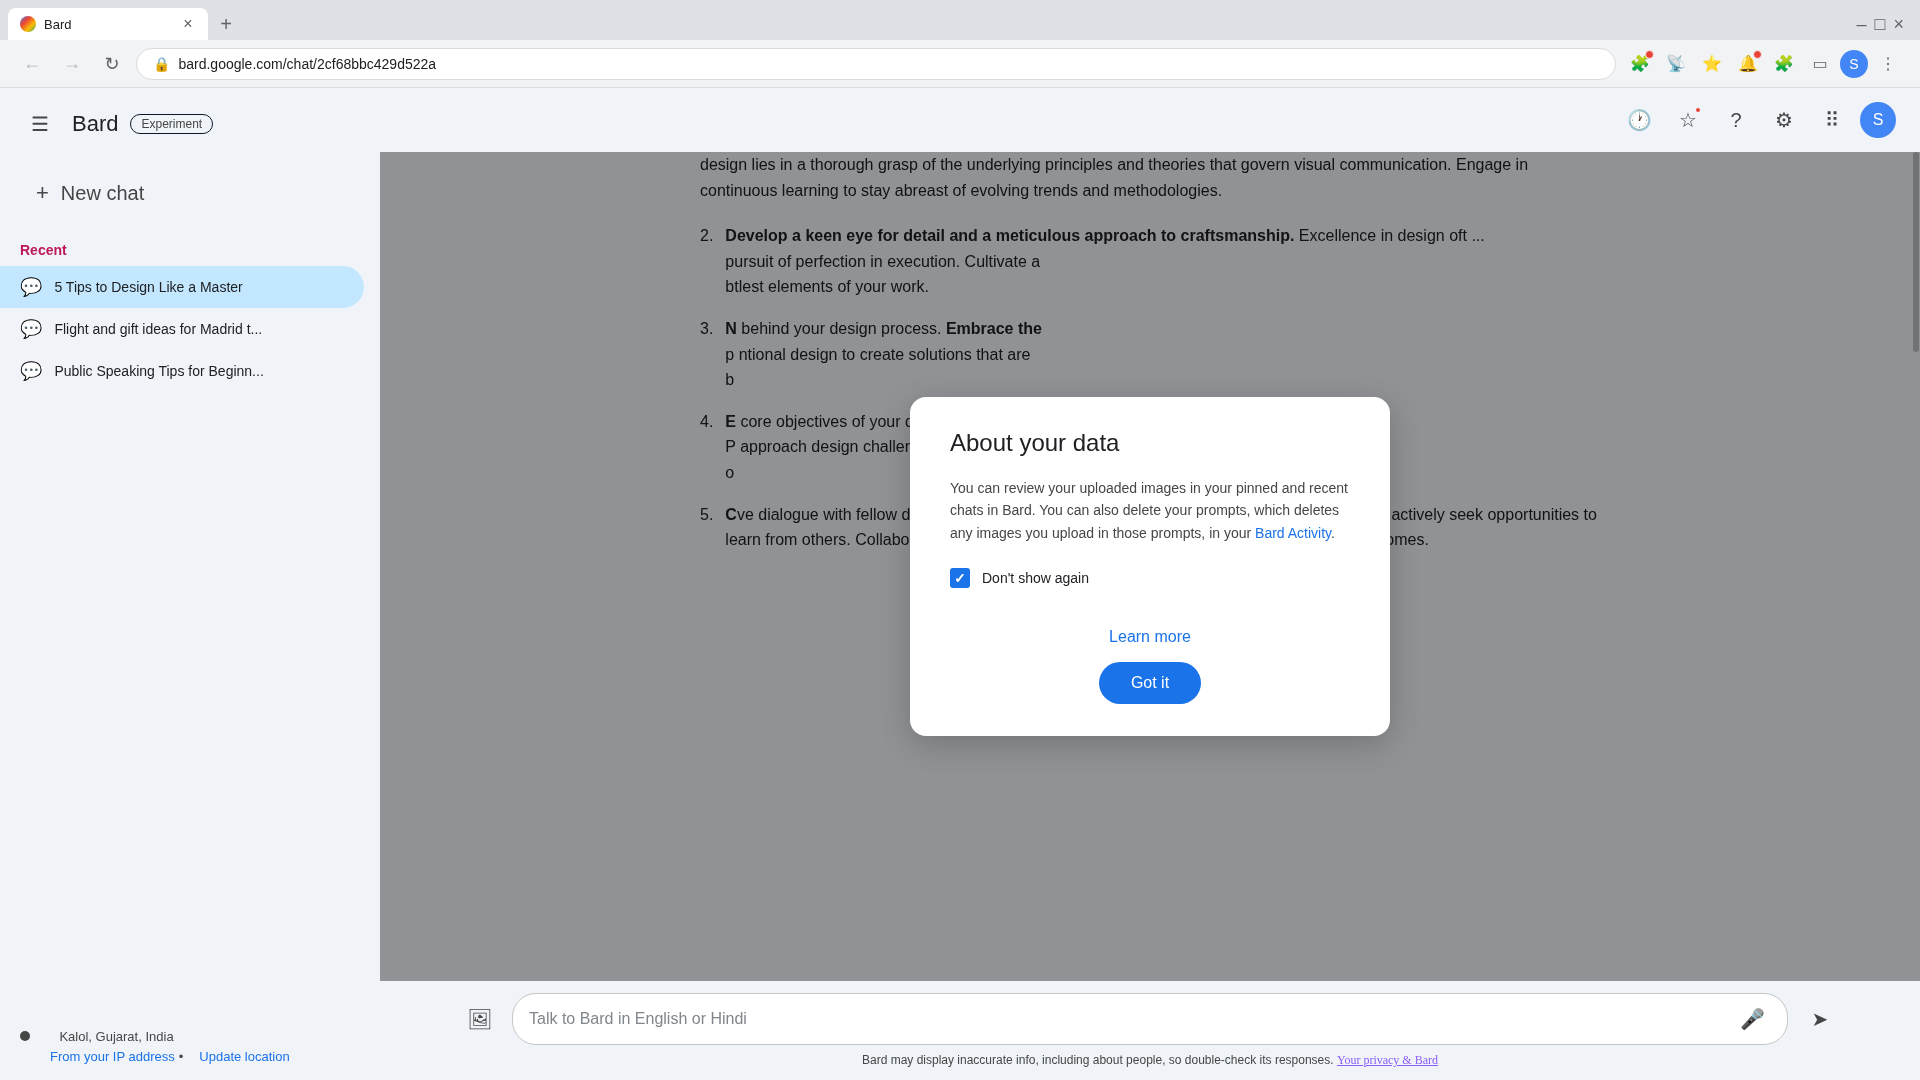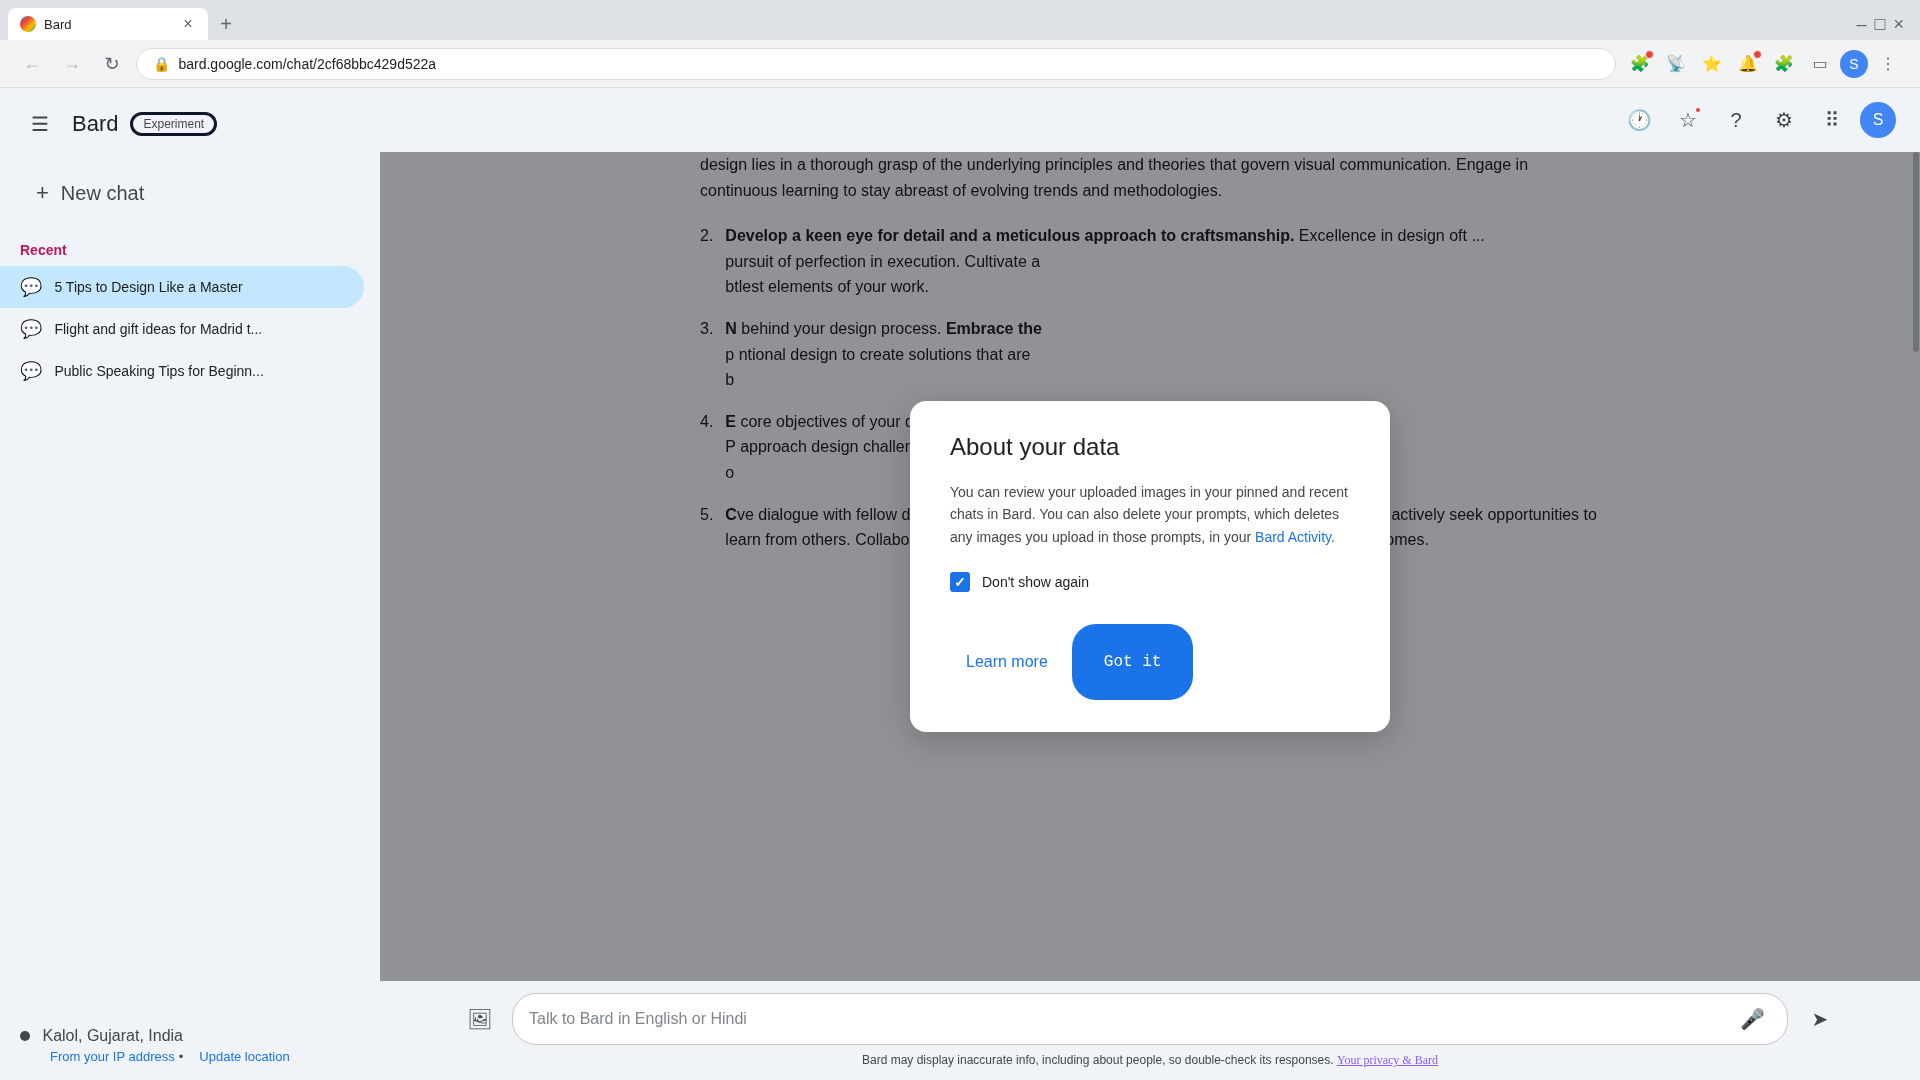--- a/index.html
+++ b/index.html
@@ -29,35 +29,35 @@
     .notification-dot::after { content: ''; position: absolute; top: 2px; right: 2px; width: 7px; height: 7px; background: #ea4335; border-radius: 50%; border: 1px solid #f1f3f4; }
 
     
     .app-container { display: flex; flex: 1; overflow: hidden; background: #f0f4f9; }
 
     
     .sidebar { width: 380px; flex-shrink: 0; background: #f0f4f9; padding: 0; display: flex; flex-direction: column; }
     .sidebar-header { display: flex; align-items: center; gap: 12px; padding: 16px 20px; }
     .hamburger-btn { width: 40px; height: 40px; border-radius: 50%; display: flex; align-items: center; justify-content: center; color: #444746; font-size: 20px; cursor: pointer; }
     .bard-logo { font-size: 22px; font-weight: 500; color: #202124; }
-    .experiment-badge { background: transparent; border: 3px solid #0f172a; border-radius: 12px; padding: 2px 10px; font-size: 12px; color: #444746; }
+    .experiment-badge { background: transparent; border: 1px solid #0f172a; border-radius: 12px; padding: 2px 10px; font-size: 12px; color: #444746; }
 
     .new-chat-btn { display: flex; align-items: center; gap: 12px; margin: 8px 16px 16px; padding: 12px 20px; border-radius: 24px; cursor: pointer; color: #444746; font-size: 16px; }
     .new-chat-icon { font-size: 22px; color: #444746; }
     .new-chat-label { font-size: 20px; }
 
     .recent-label { padding: 8px 20px; font-size: 14px; font-weight: 700; color: #be185d; }
     .sidebar-item { display: flex; align-items: center; gap: 12px; padding: 10px 20px; border-radius: 0 24px 24px 0; cursor: pointer; margin-right: 16px; }
     .sidebar-item.active { background: #c2e7ff; }
     .sidebar-item-icon { font-size: 18px; color: #444746; flex-shrink: 0; }
     .sidebar-item-text { font-size: 14px; color: #202124; overflow: hidden; white-space: nowrap; text-overflow: ellipsis; }
 
     .sidebar-footer { margin-top: auto; padding: 16px 20px; }
     .location-dot { width: 10px; height: 10px; border-radius: 50%; background: #444746; display: inline-block; margin-right: 8px; }
-    .location-text { font-size: 16px; color: #444746; }
+    .location-text { font-size: 13px; color: #444746; margin-left: 17px; }
     .location-links { display: flex; gap: 4px; margin-top: 4px; padding-left: 18px; }
     .location-link { font-size: 13px; color: #1a73e8; text-decoration: none; cursor: pointer; margin-left: 12px; }
     .location-separator { font-size: 13px; color: #444746; }
 
     
     .main-content { flex: 1; display: flex; flex-direction: column; position: relative; overflow: hidden; }
     .main-header { display: flex; align-items: center; justify-content: flex-end; gap: 8px; padding: 12px 24px; background: #f0f4f9; }
     .header-btn { width: 40px; height: 40px; border-radius: 50%; display: flex; align-items: center; justify-content: center; color: #444746; font-size: 20px; cursor: pointer; position: relative; }
     .header-profile { width: 36px; height: 36px; border-radius: 50%; background: #4285f4; color: #fff; font-size: 16px; font-weight: 500; display: flex; align-items: center; justify-content: center; cursor: pointer; }
     .red-dot { position: absolute; top: 6px; right: 6px; width: 8px; height: 8px; background: #ea4335; border-radius: 50%; border: 2px solid #f0f4f9; }
@@ -89,23 +89,23 @@
     
     .modal-overlay { position: absolute; inset: 0; background: rgba(0,0,0,0.4); display: flex; align-items: center; justify-content: center; z-index: 100; }
     .modal { background: #fff; border-radius: 16px; padding: 32px 40px; max-width: 480px; width: 90%; box-shadow: 0 8px 32px rgba(0,0,0,0.2); }
     .modal-title { font-size: 24px; font-weight: 500; color: #202124; margin-bottom: 20px; }
     .modal-body { font-size: 14px; color: #444746; line-height: 1.6; margin-bottom: 24px; }
     .modal-body a { color: #1a73e8; text-decoration: none; cursor: pointer; }
     .modal-checkbox-row { display: flex; align-items: center; gap: 12px; margin-bottom: 32px; }
     .checkbox-box { width: 20px; height: 20px; border-radius: 3px; background: #1a73e8; display: flex; align-items: center; justify-content: center; flex-shrink: 0; cursor: pointer; }
     .checkbox-check { color: #fff; font-size: 14px; font-weight: bold; }
     .checkbox-label { font-size: 14px; color: #202124; }
-    .modal-actions { display: flex; gap: 8px; align-items: center; }
+    .modal-actions { display: flex; gap: 8px; align-items: center; flex-direction: column; }
     .learn-more-btn { font-size: 16px; color: #1a73e8; cursor: pointer; font-weight: 500; background: none; border: none; padding: 8px 16px; border-radius: 4px; }
-    .got-it-btn { background: #1a73e8; color: #fff; border: none; border-radius: 24px; padding: 29px 32px; font-size: 16px; font-weight: 500; cursor: pointer; font-family: Liberation Mono, monospace; }
+    .got-it-btn { background: #1a73e8; color: #fff; border: none; border-radius: 24px; padding: 12px 32px; font-size: 16px; font-weight: 500; cursor: pointer; }
   </style>
 </head>
 <body>
 
 <div class="browser-chrome">
   <div class="title-bar">
     <div class="tab">
       <div class="tab-favicon"></div>
       <span class="tab-title">Bard</span>
       <div class="tab-close">×</div>

